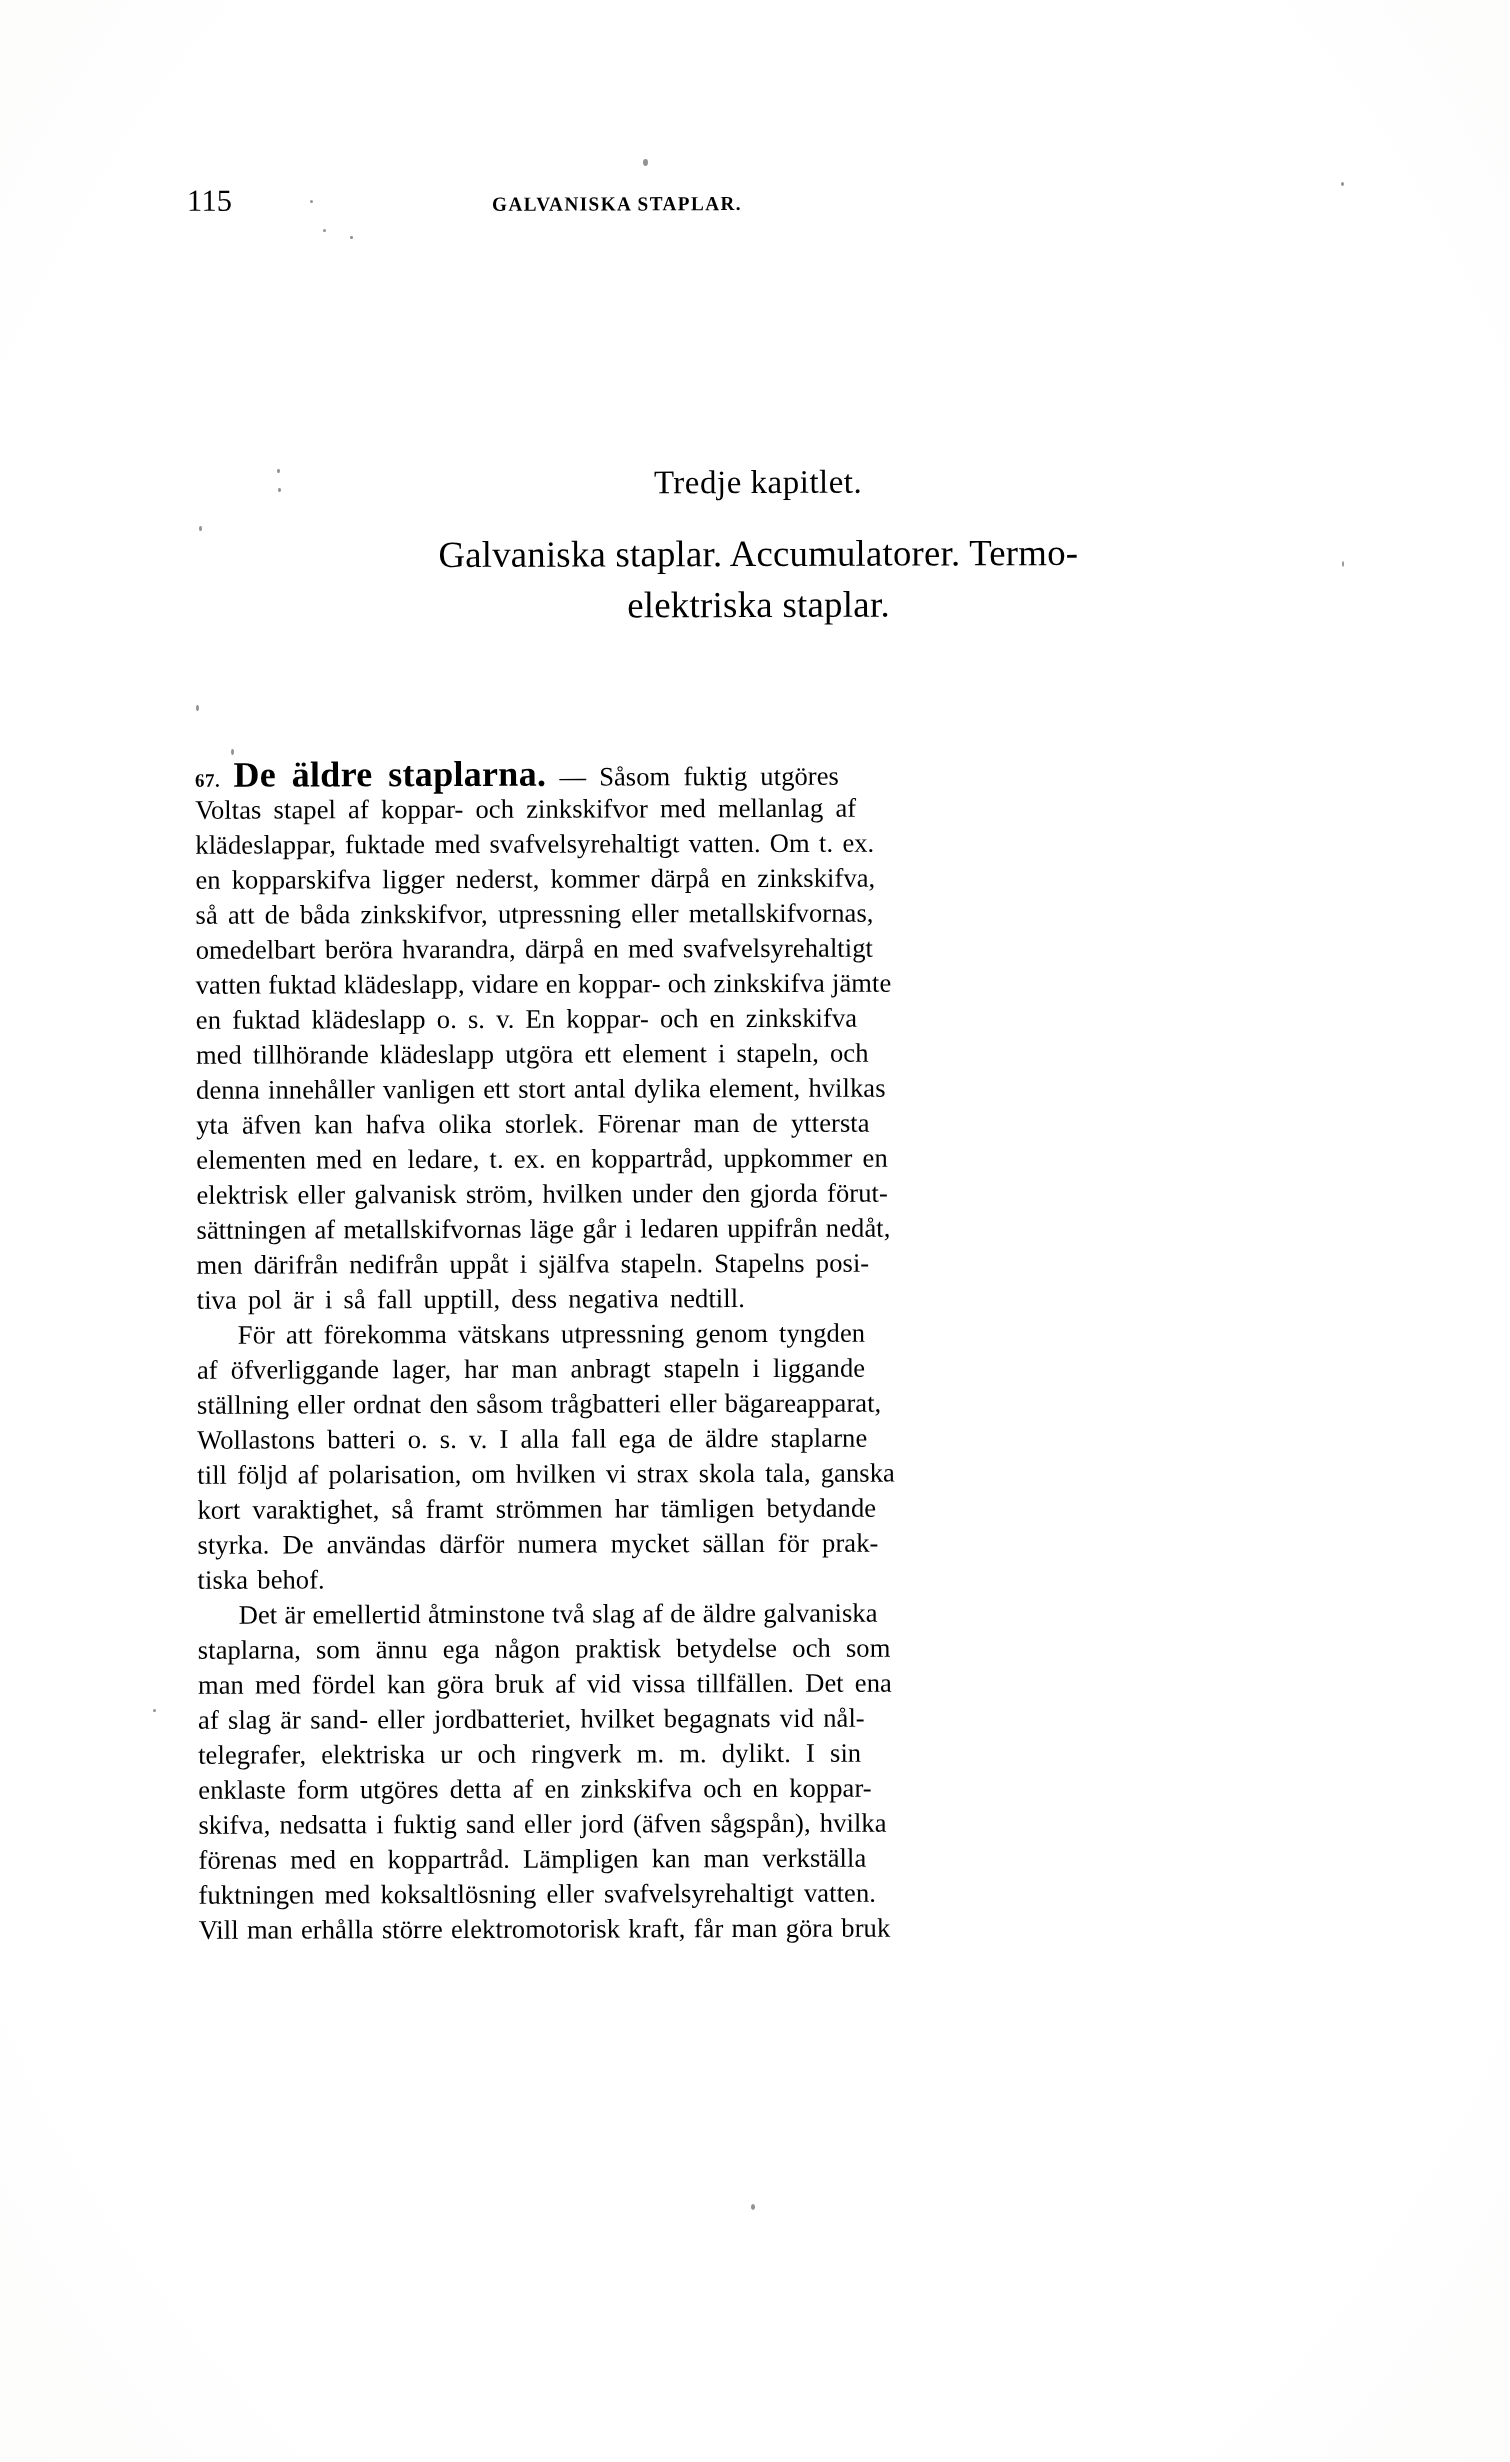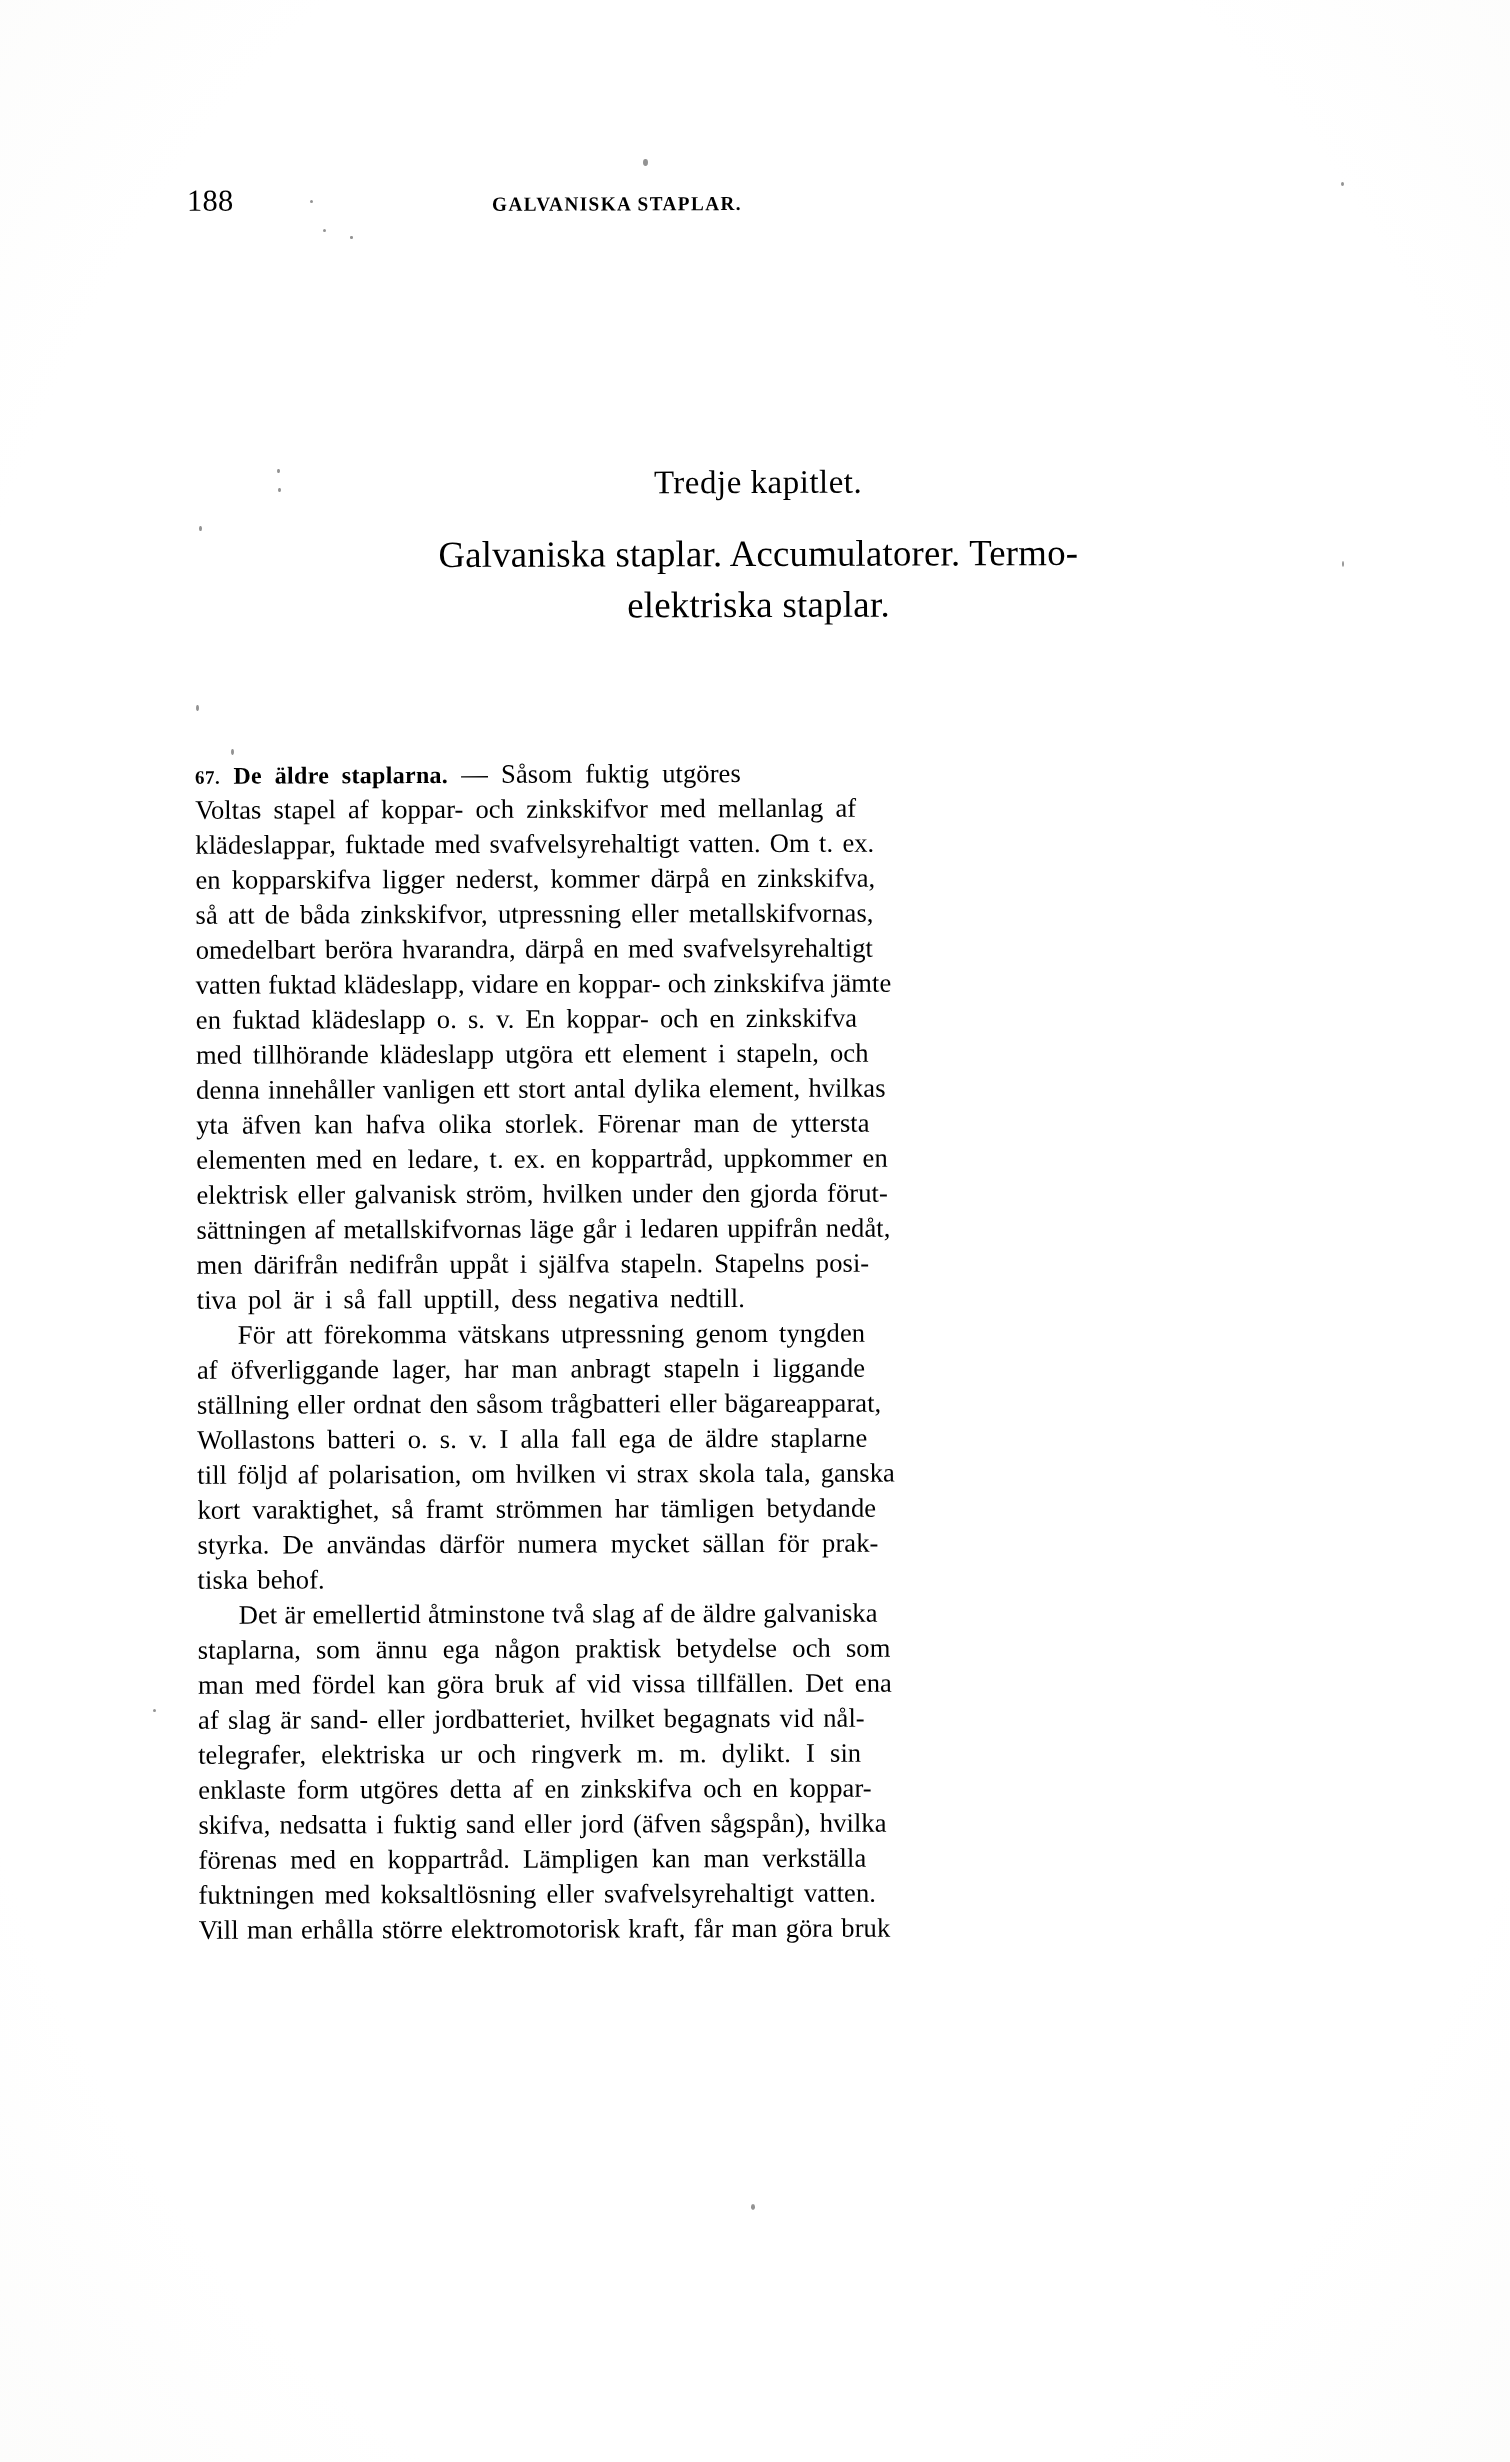--- a/index.html
+++ b/index.html
@@ -109,21 +109,21 @@
     white-space: nowrap;
     letter-spacing: 0.05px;
   }
   .sec-num {
     font-weight: 700;
     font-size: 19px;
     letter-spacing: 0.5px;
   }
   .sec-head {
     font-weight: 700;
-    font-size: 24px;
+    font-size: 36px;
     letter-spacing: 0.3px;
   }
   .ital { }
 
   
   .ws1  { word-spacing: 0.5px; }
   .ws3  { word-spacing: 1.5px; }
   .ws5  { word-spacing: 2.5px; }
   .ws7  { word-spacing: 3.4px; }
   .ws9  { word-spacing: 4.4px; }
@@ -154,21 +154,21 @@
   <div class="speck" style="left:277px;  top:469px; width:2.5px; height:4.4px;"></div>
   <div class="speck" style="left:278px;  top:488px; width:2.5px; height:3.9px;"></div>
   <div class="speck" style="left:199px;  top:526px; width:2.5px; height:5.4px;"></div>
   <div class="speck" style="left:196px;  top:705px; width:2.5px; height:6.4px;"></div>
   <div class="speck" style="left:231px;  top:749px; width:2.5px; height:5.9px;"></div>
   <div class="speck" style="left:153px;  top:1709px; width:3.4px; height:3.4px;"></div>
   <div class="speck" style="left:751px; top:2204px; width:4.4px; height:5.9px;"></div>
   <div class="speck" style="left:1342px; top:561px; width:2px; height:5.9px;"></div>
 
   <div id="running-head">
-    <div id="folio">188</div>
+    <div id="folio">115</div>
     <div id="head-title">GALVANISKA STAPLAR.</div>
   </div>
 
   <div id="title-block">
     <div id="chapter-kicker">Tredje kapitlet.</div>
     <div class="chapter-title-line" id="chapter-title-1">Galvaniska staplar.  Accumulatorer.  Termo-</div>
     <div class="chapter-title-line" id="chapter-title-2">elektriska staplar.</div>
   </div>
 
   <div id="body-text">

